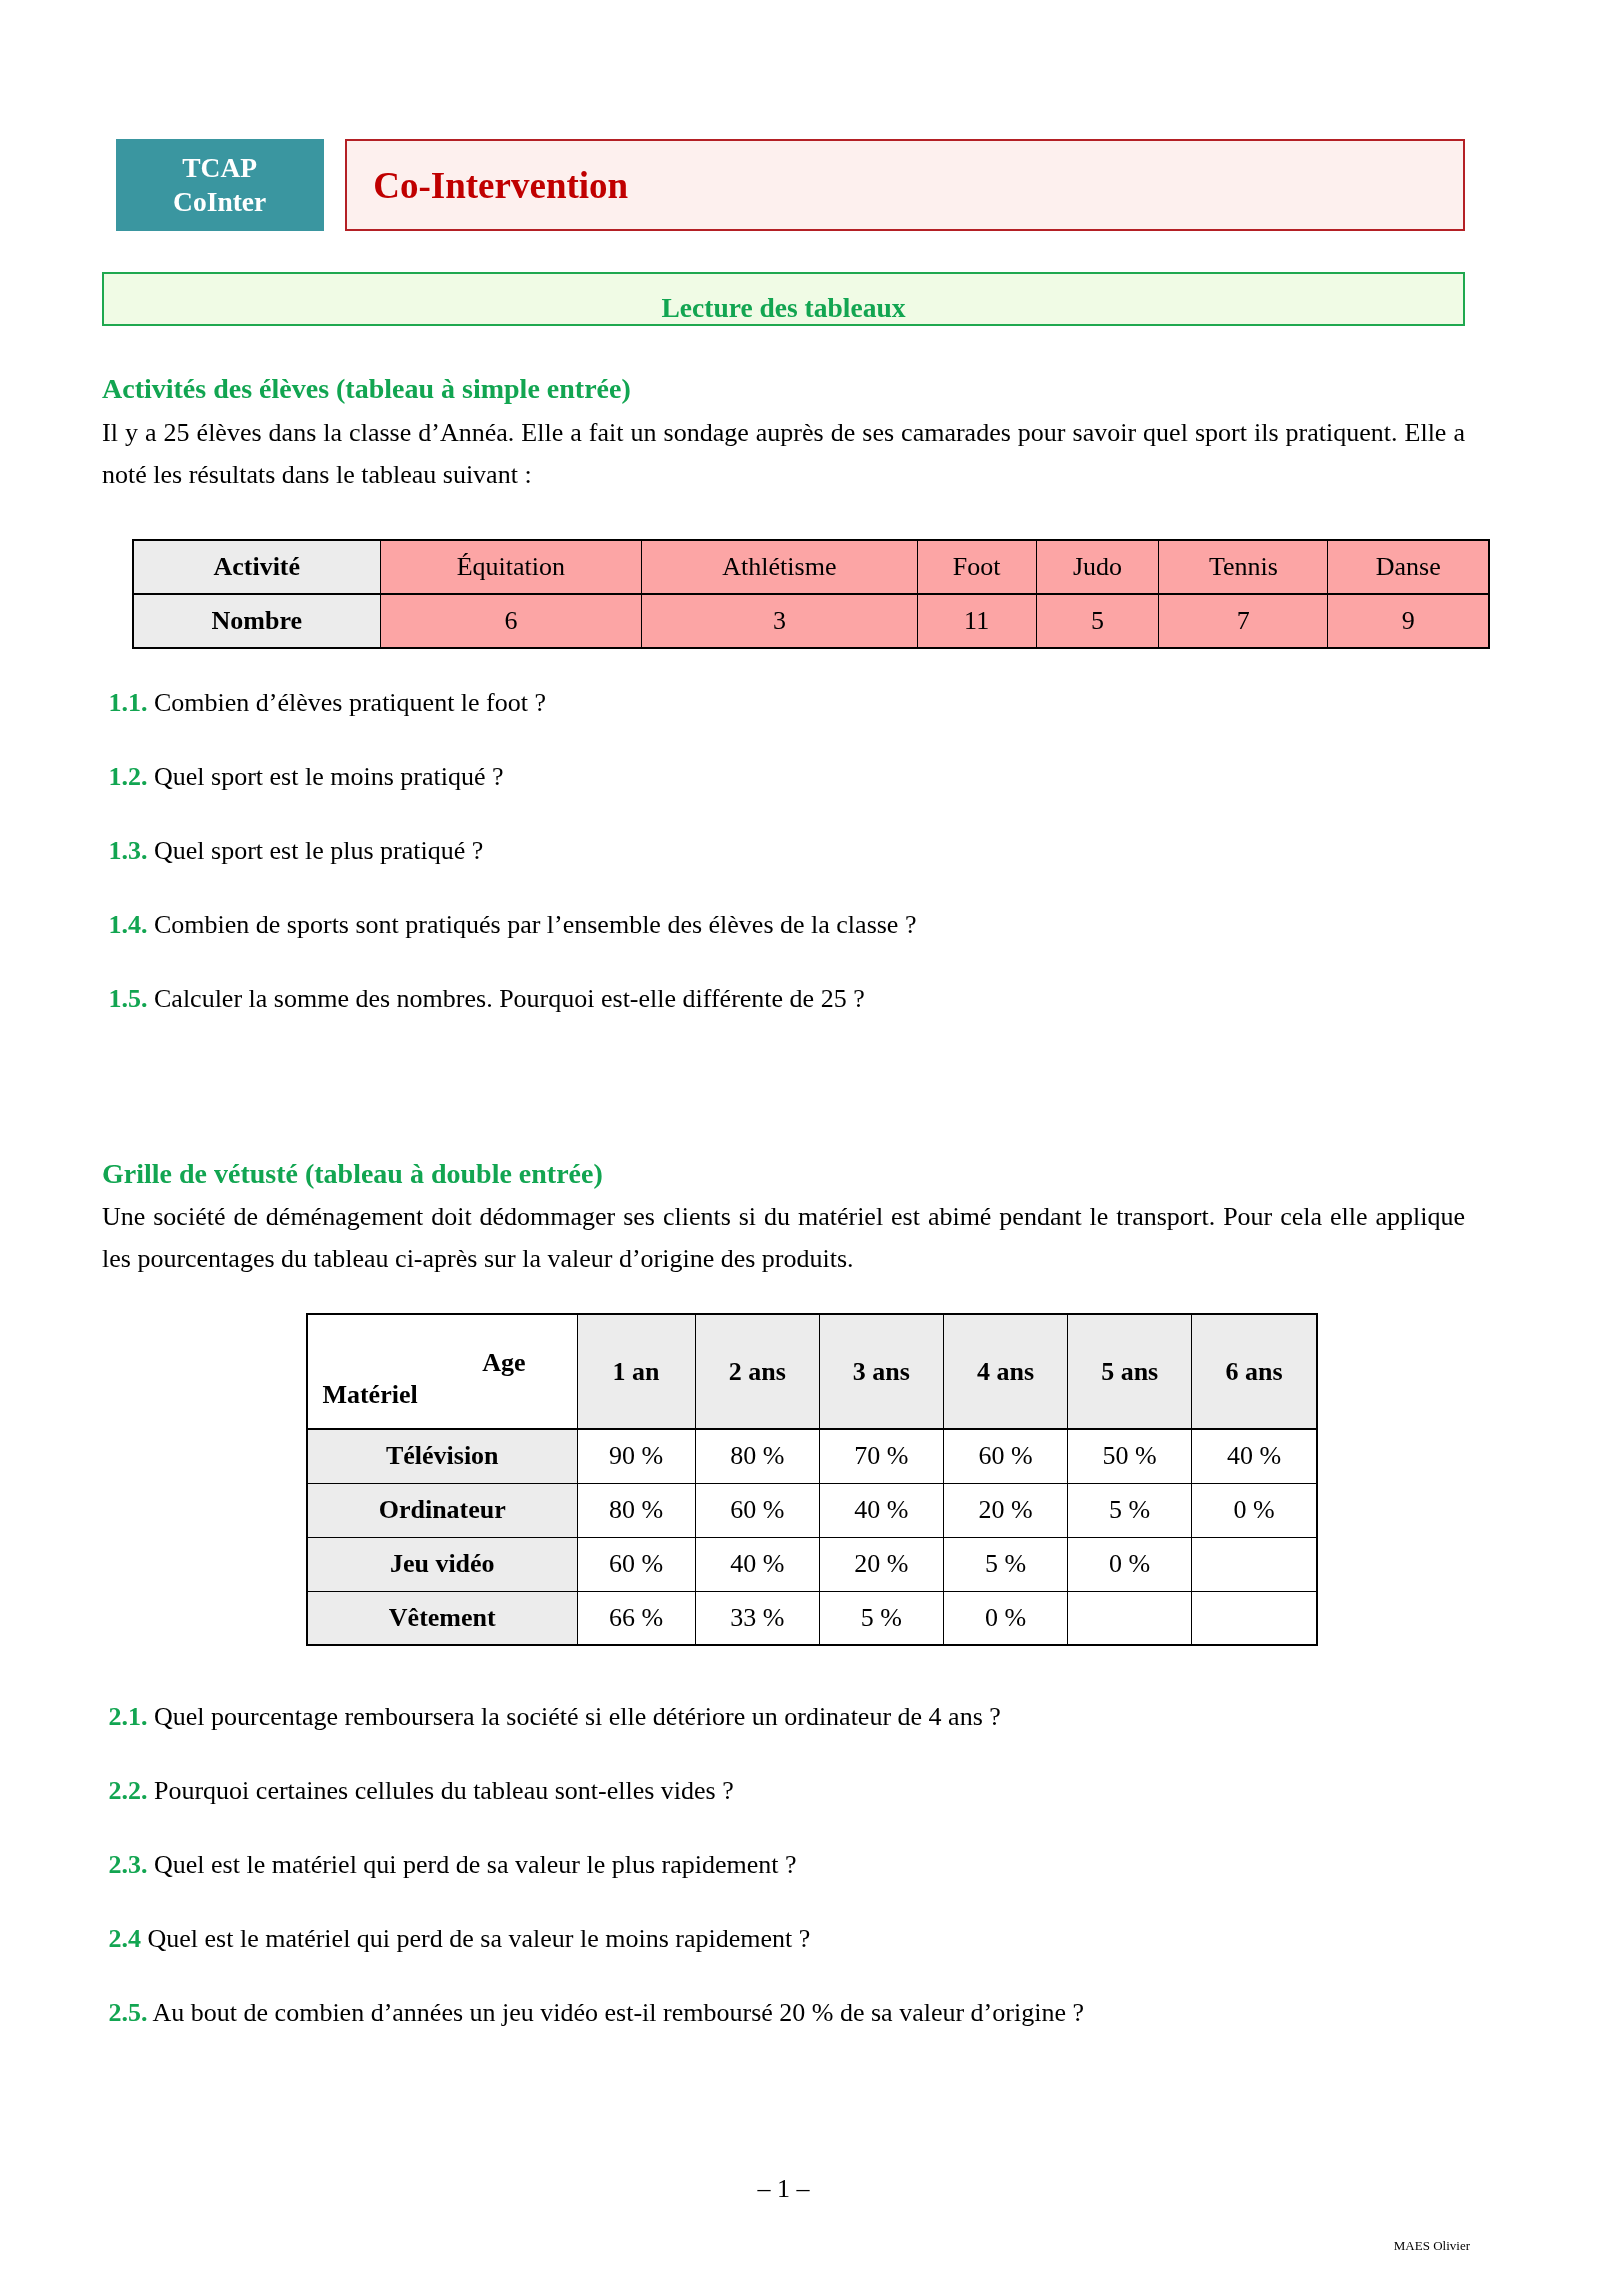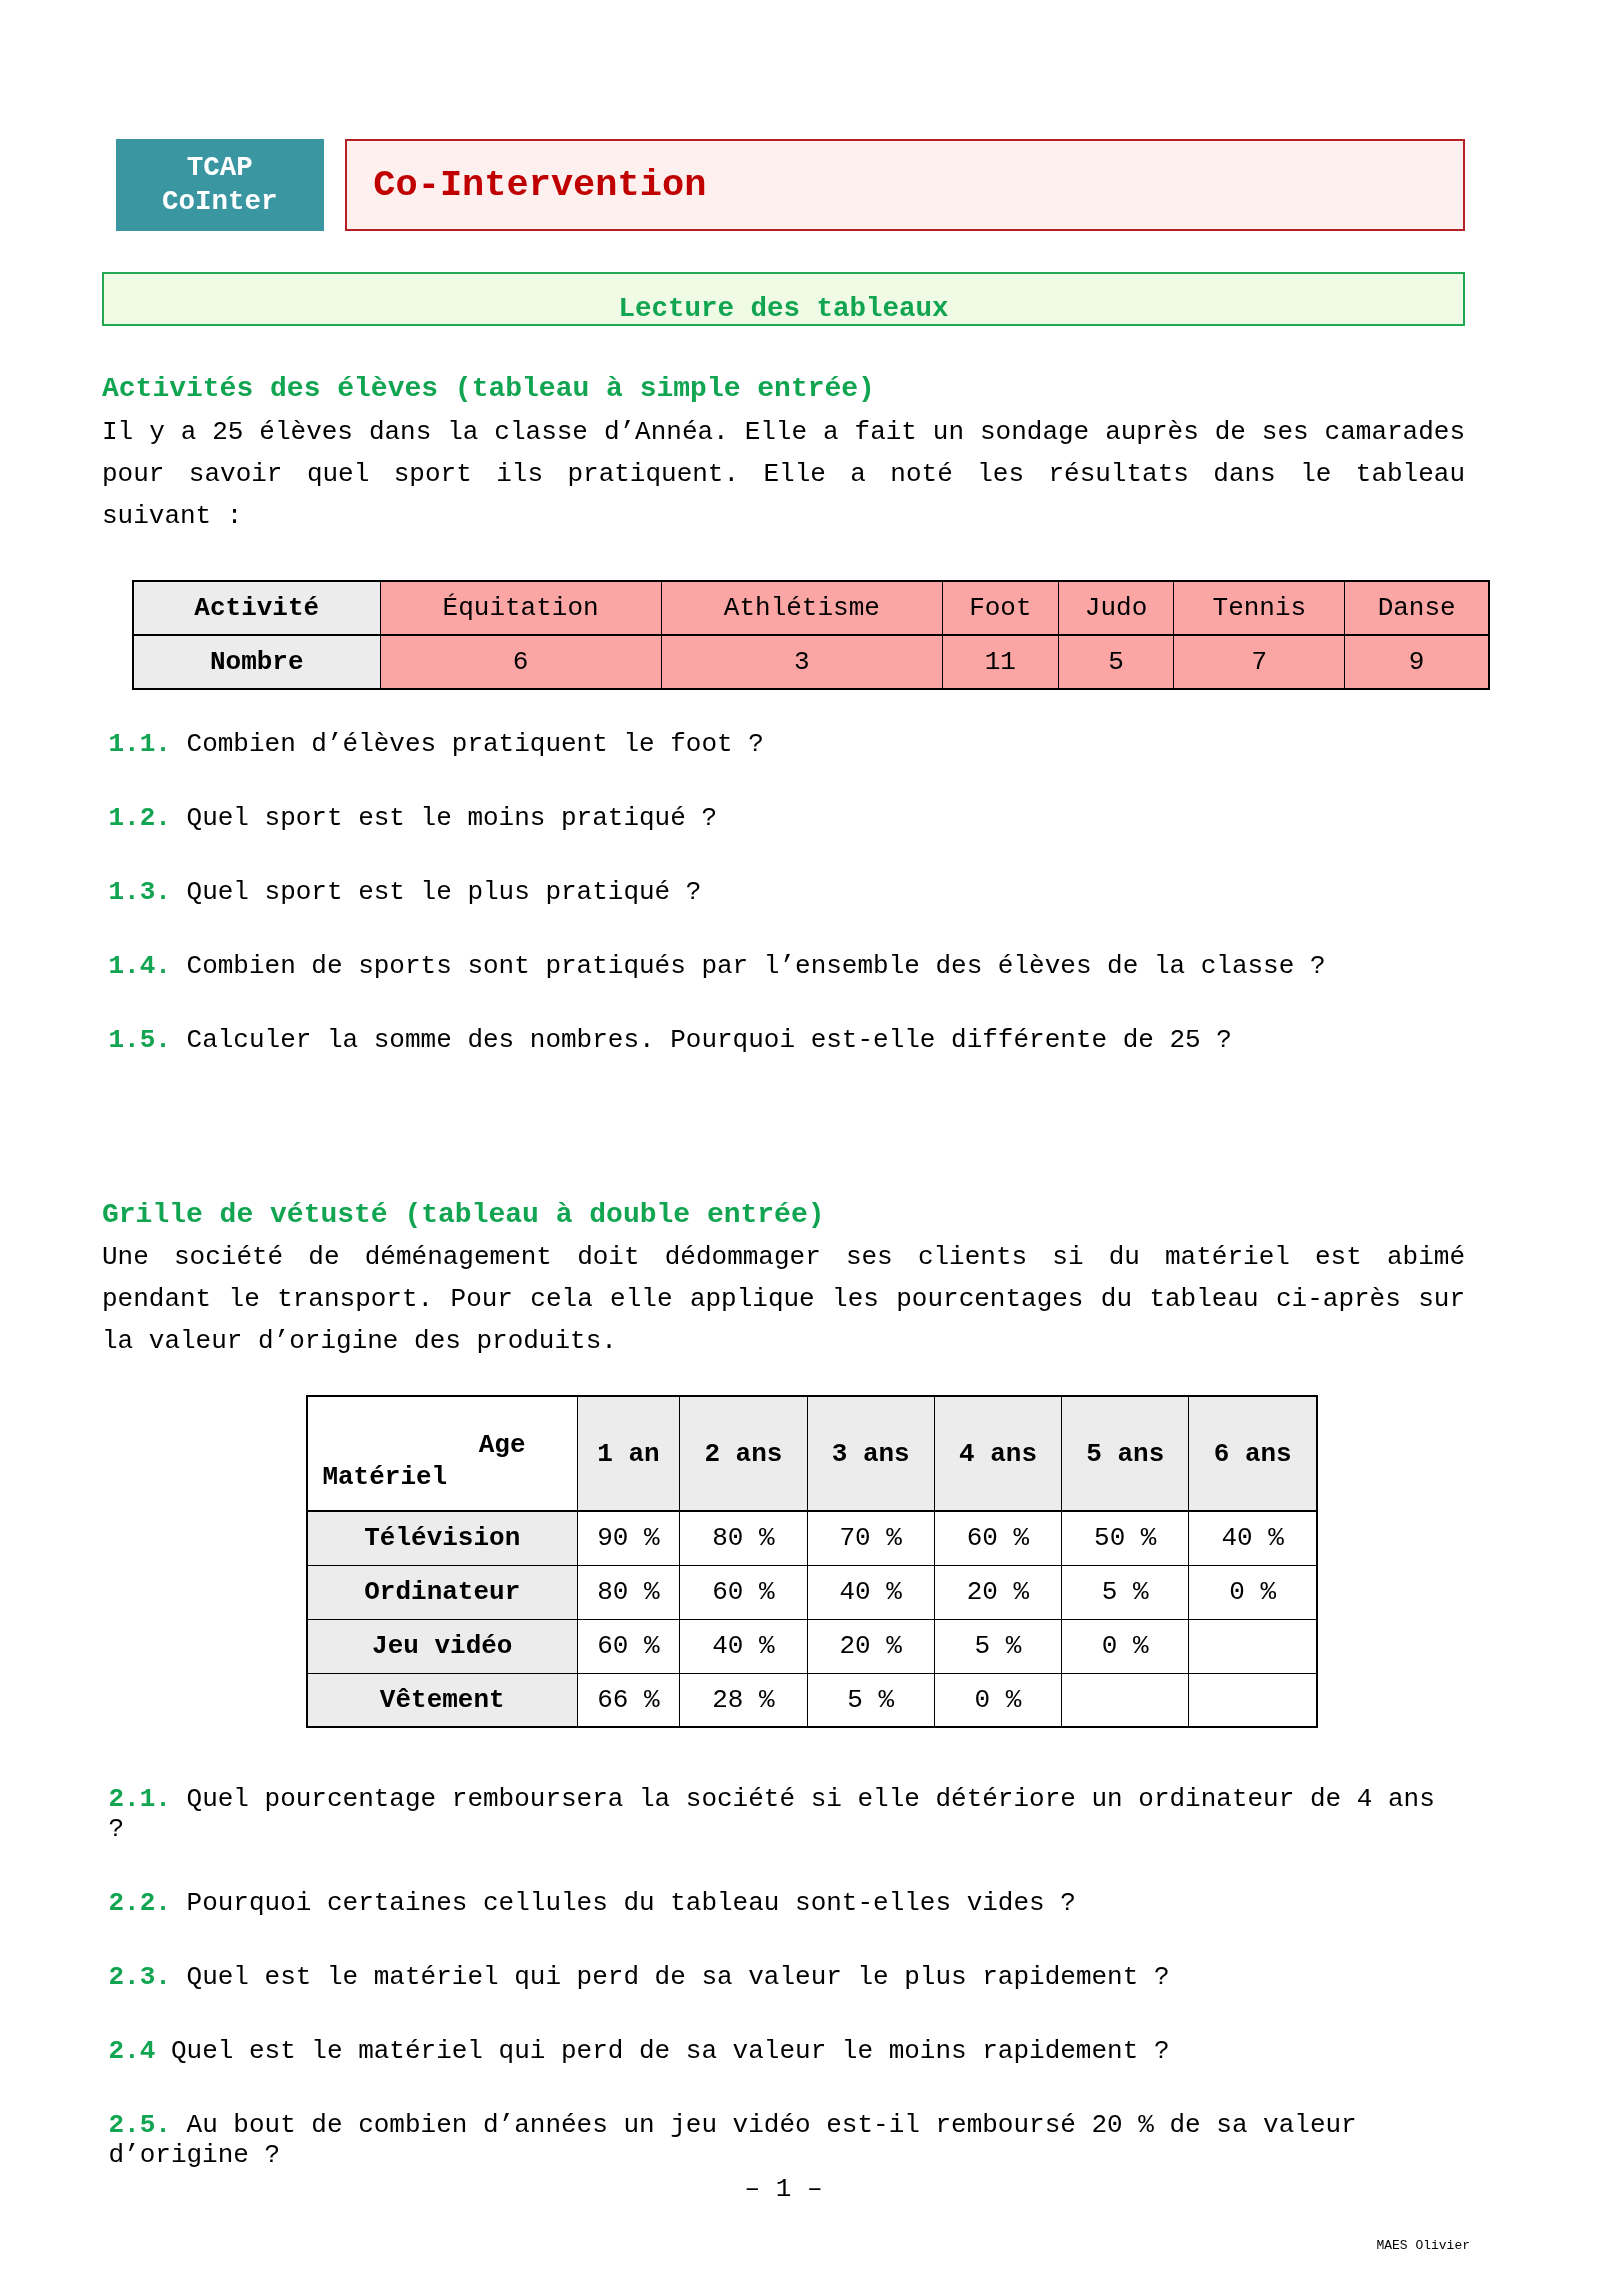--- a/index.html
+++ b/index.html
@@ -12,21 +12,21 @@
     --green-bg:#f0fbe5;
     --grey-cell:#ececec;
     --ink:#000000;
   }
   *{box-sizing:border-box;}
   html,body{margin:0;padding:0;background:#ffffff;}
   .page{
     position:relative;
     width:1567px;height:2295px;
     background:#ffffff;
-    font-family:Liberation Mono, monospace;
+    font-family:Liberation Serif, serif;
     font-size:26px;color:var(--ink);
     overflow:hidden;
   }
   .content{padding:0 102px;}
 
   
   .header-row{padding-top:139px;display:flex;gap:21.6px;align-items:stretch;margin-left:13.7px;}
   .badge{
     width:208px;height:92px;background:var(--teal);
     color:#ffffff;font-weight:bold;font-size:27.5px;line-height:34px;
@@ -180,21 +180,21 @@
         <td>60 %</td>
         <td>40 %</td>
         <td>20 %</td>
         <td>5 %</td>
         <td>0 %</td>
         <td></td>
       </tr>
       <tr>
         <td class="mathead">Vêtement</td>
         <td>66 %</td>
-        <td>28 %</td>
+        <td>33 %</td>
         <td>5 %</td>
         <td>0 %</td>
         <td></td>
         <td></td>
       </tr>
     </tbody>
       </table>
 
     <div class="questions q2">
       <p class="question"><span class="qnum">2.1.</span> <span>Quel pourcentage remboursera la société si elle détériore un ordinateur de 4 ans ?</span></p>

